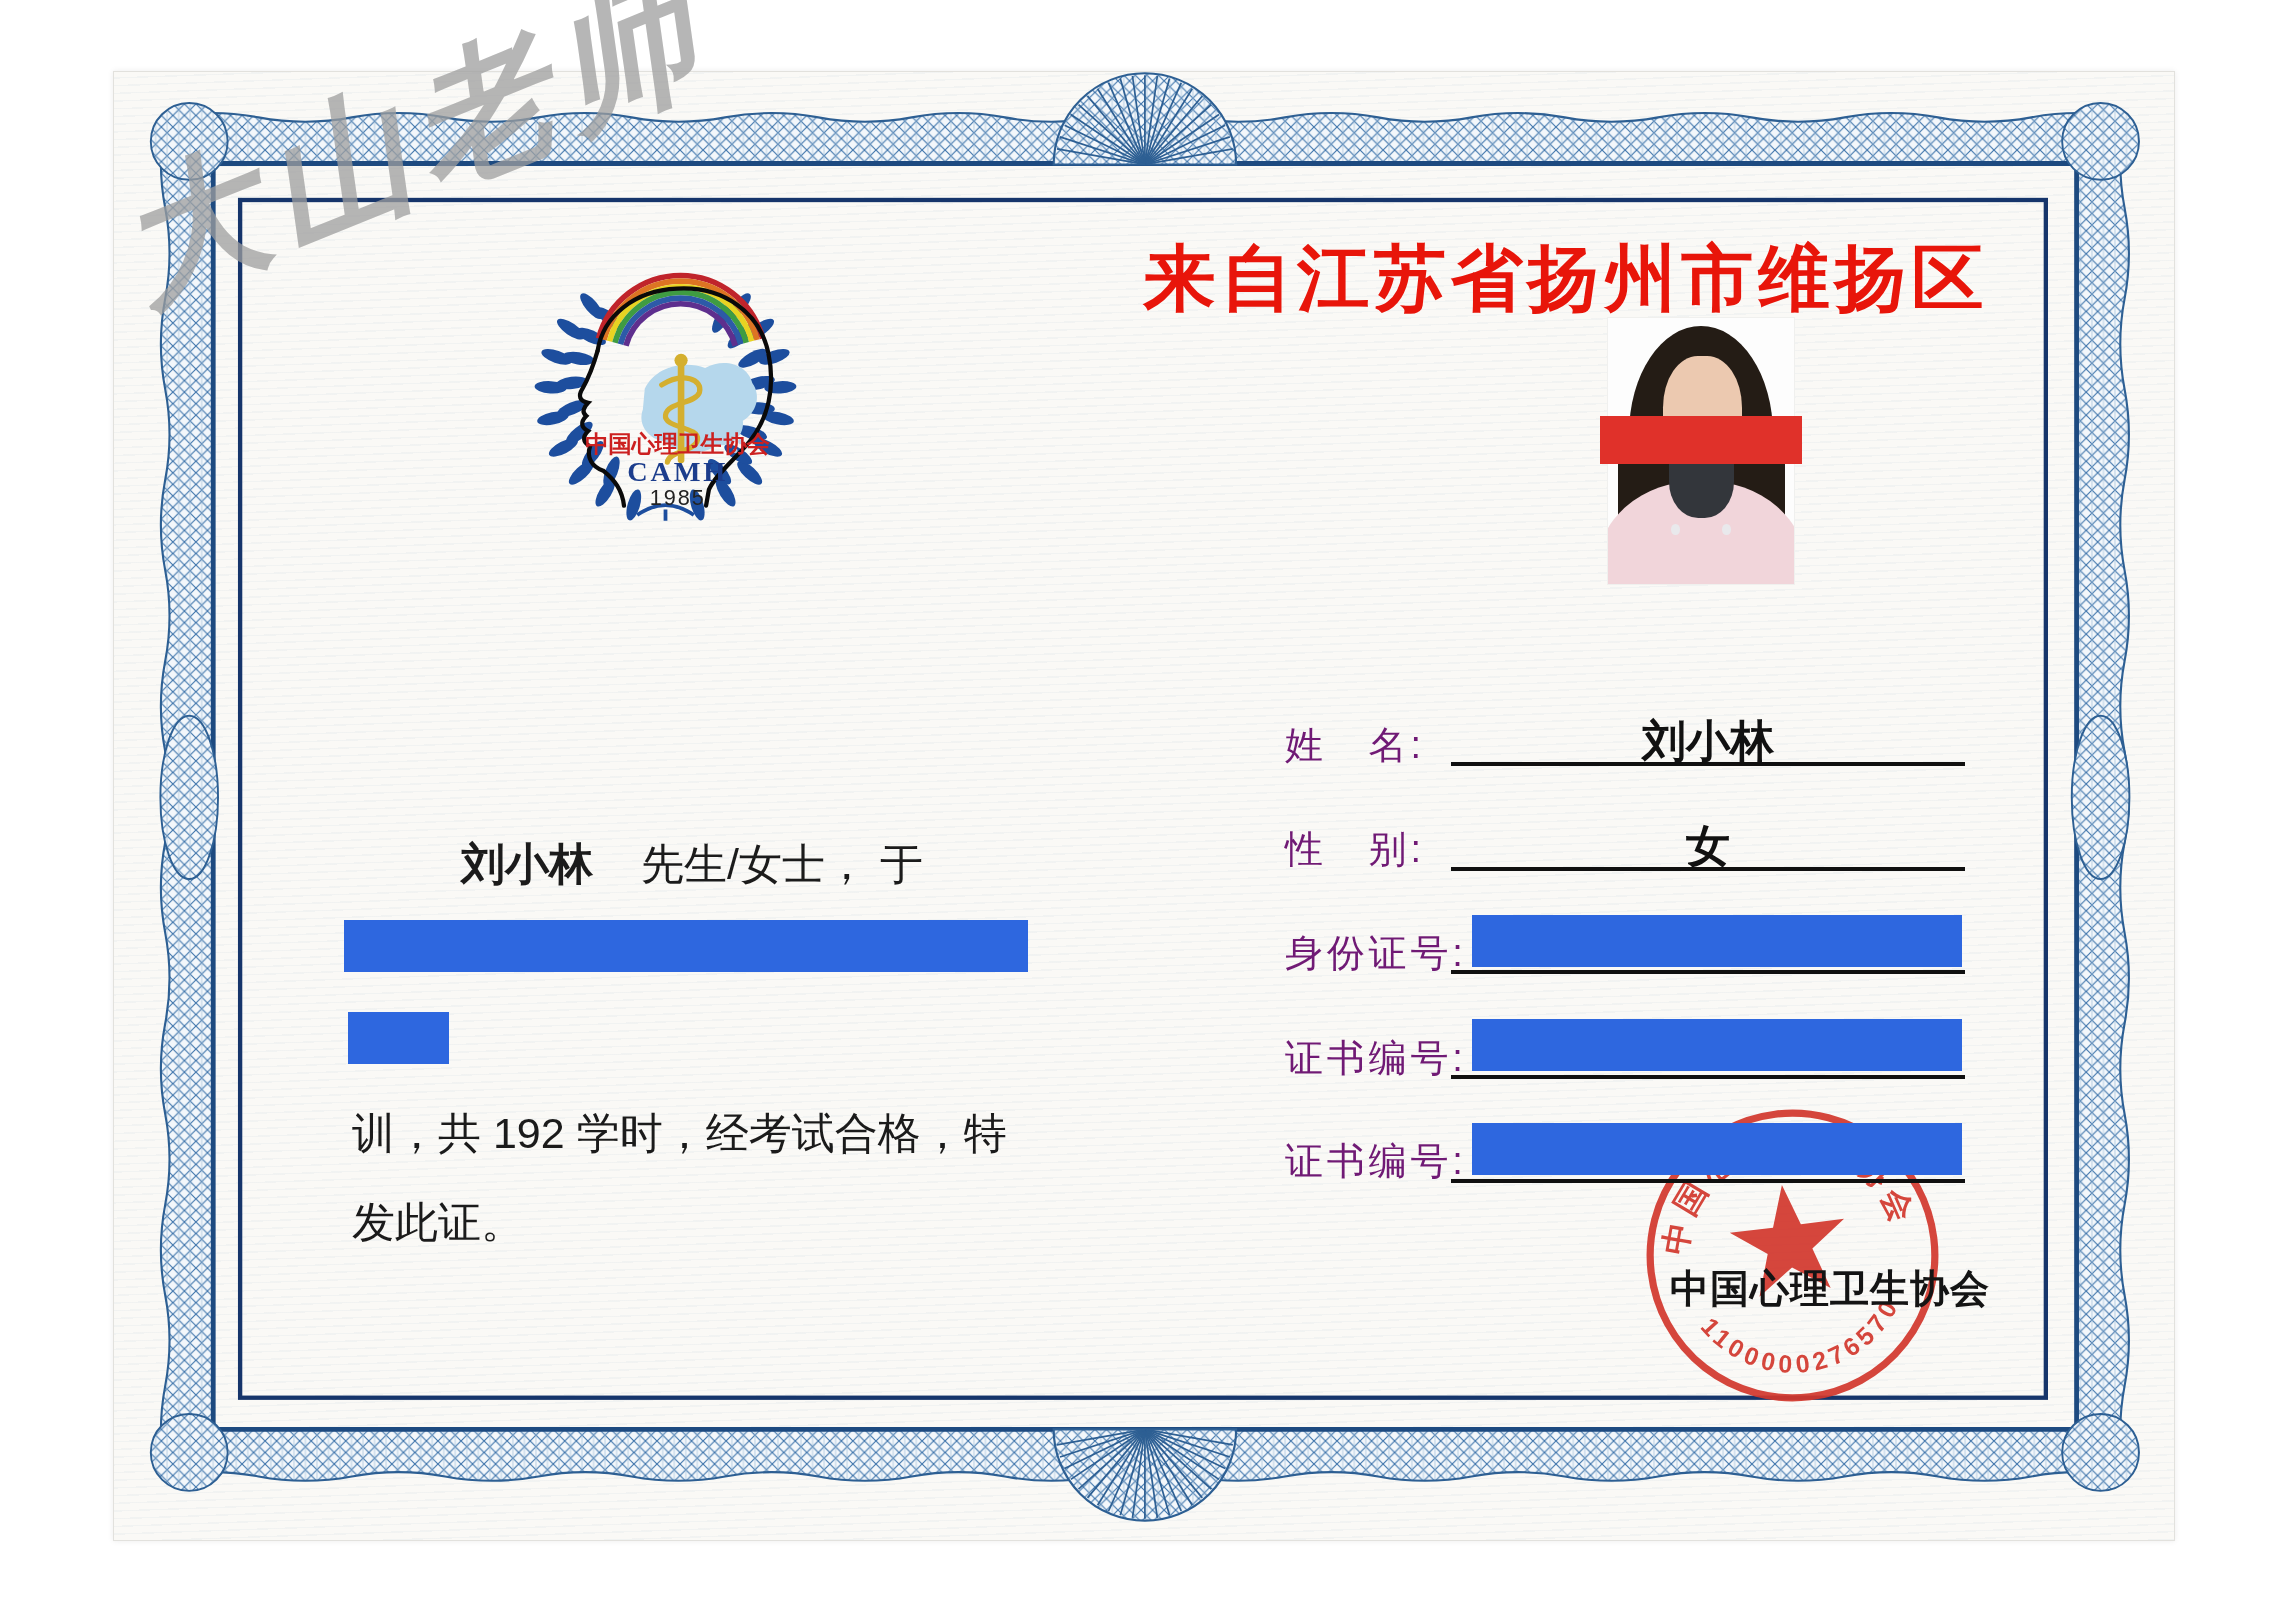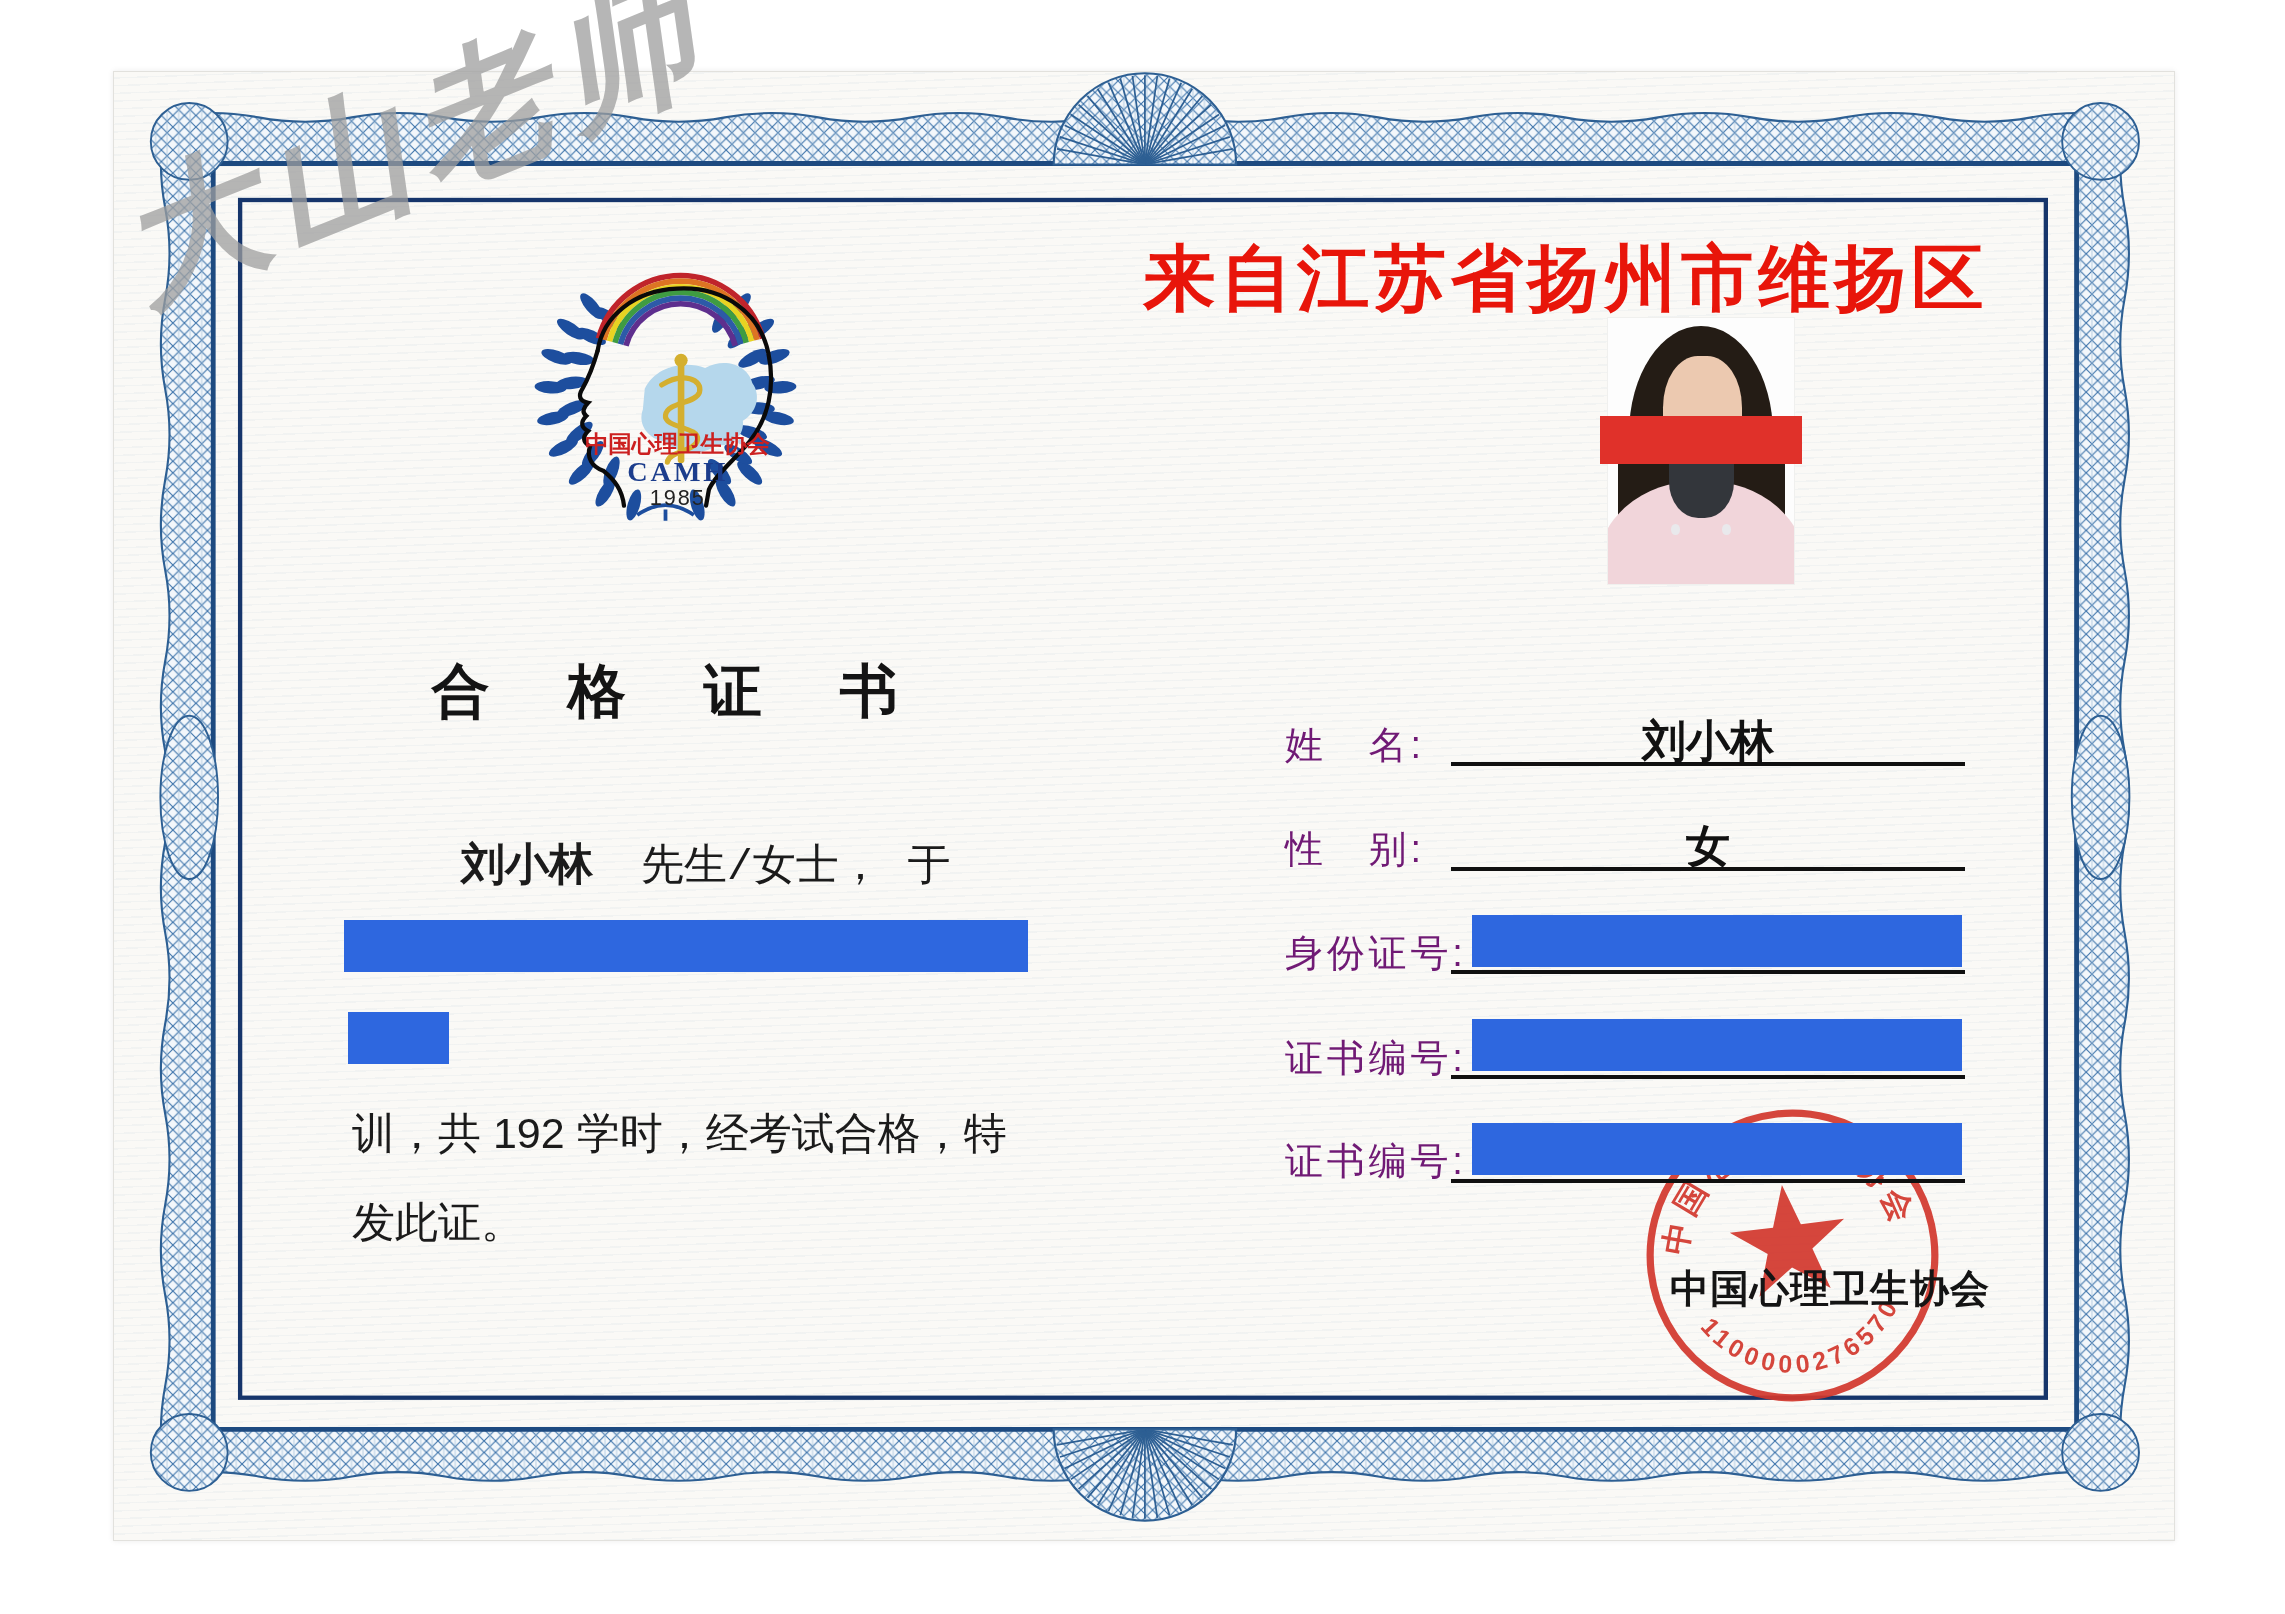--- a/index.html
+++ b/index.html
@@ -24,21 +24,21 @@
       font-family:"DejaVu Serif","Liberation Serif",serif;font-weight:700;
       font-size:72px;letter-spacing:4.8px;color:#e8150a;white-space:nowrap;text-align:center;}
   
   .title-line{position:absolute;left:240px;width:865px;text-align:center;color:#141414;z-index:4;}
   #title1{top:571px;font-size:59px;font-weight:600;letter-spacing:1.9px;}
   #title2{top:653px;font-size:58px;font-weight:600;letter-spacing:31px;padding-left:15.4px;box-sizing:border-box;}
   
   .bodytext{position:absolute;color:#1b1b1b;font-size:43px;font-weight:500;z-index:4;white-space:nowrap;}
   #body-line1{left:461px;top:835px;}
   #body-line1 .nm{font-weight:700;font-size:44px;}
-  #body-line1 .rest{margin-left:48px;font-weight:500;font-family:Liberation Mono, monospace;}
+  #body-line1 .rest{margin-left:48px;font-weight:500;}
   #body-line2-text{left:459px;top:1015px;}
   #body-line3{left:352px;top:1105px;}
   #body-line4{left:352px;top:1194px;}
   .bluebar{position:absolute;background:#2e67df;z-index:4;}
   #bar-big{left:344px;top:920px;width:684px;height:52px;}
   #bar-small{left:348px;top:1012px;width:101px;height:52px;}
   
   #photo{position:absolute;left:1607px;top:317px;width:186px;height:266px;background:#fdfdfd;
          border:1px solid #f0f0ee;overflow:visible;z-index:4;}
   #photo .ph-clip{position:absolute;inset:0;overflow:hidden;}
@@ -220,21 +220,20 @@
         <div class="lockR"></div>
       <div class="face"></div>
       <div class="hoodie"></div>
       <div class="collar"></div>
       <div class="ds1"></div>
         <div class="ds2"></div>
     </div>
     <div id="photo-redbar"></div>
   </div>
 
-  <div id="title2" class="title-line">合 格 证 书</div>
 
   <div id="body-line1" class="bodytext">
     <span class="nm">刘小林</span><span class="rest">先生/女士， 于</span>
   </div>
   <div id="bar-big" class="bluebar"></div>
   <div id="bar-small" class="bluebar"></div>
   <div id="body-line3" class="bodytext">训，共 192 学时，经考试合格，特</div>
   <div id="body-line4" class="bodytext">发此证。</div>
 
   <svg id="stamp" viewBox="-170 -170 340 340">

